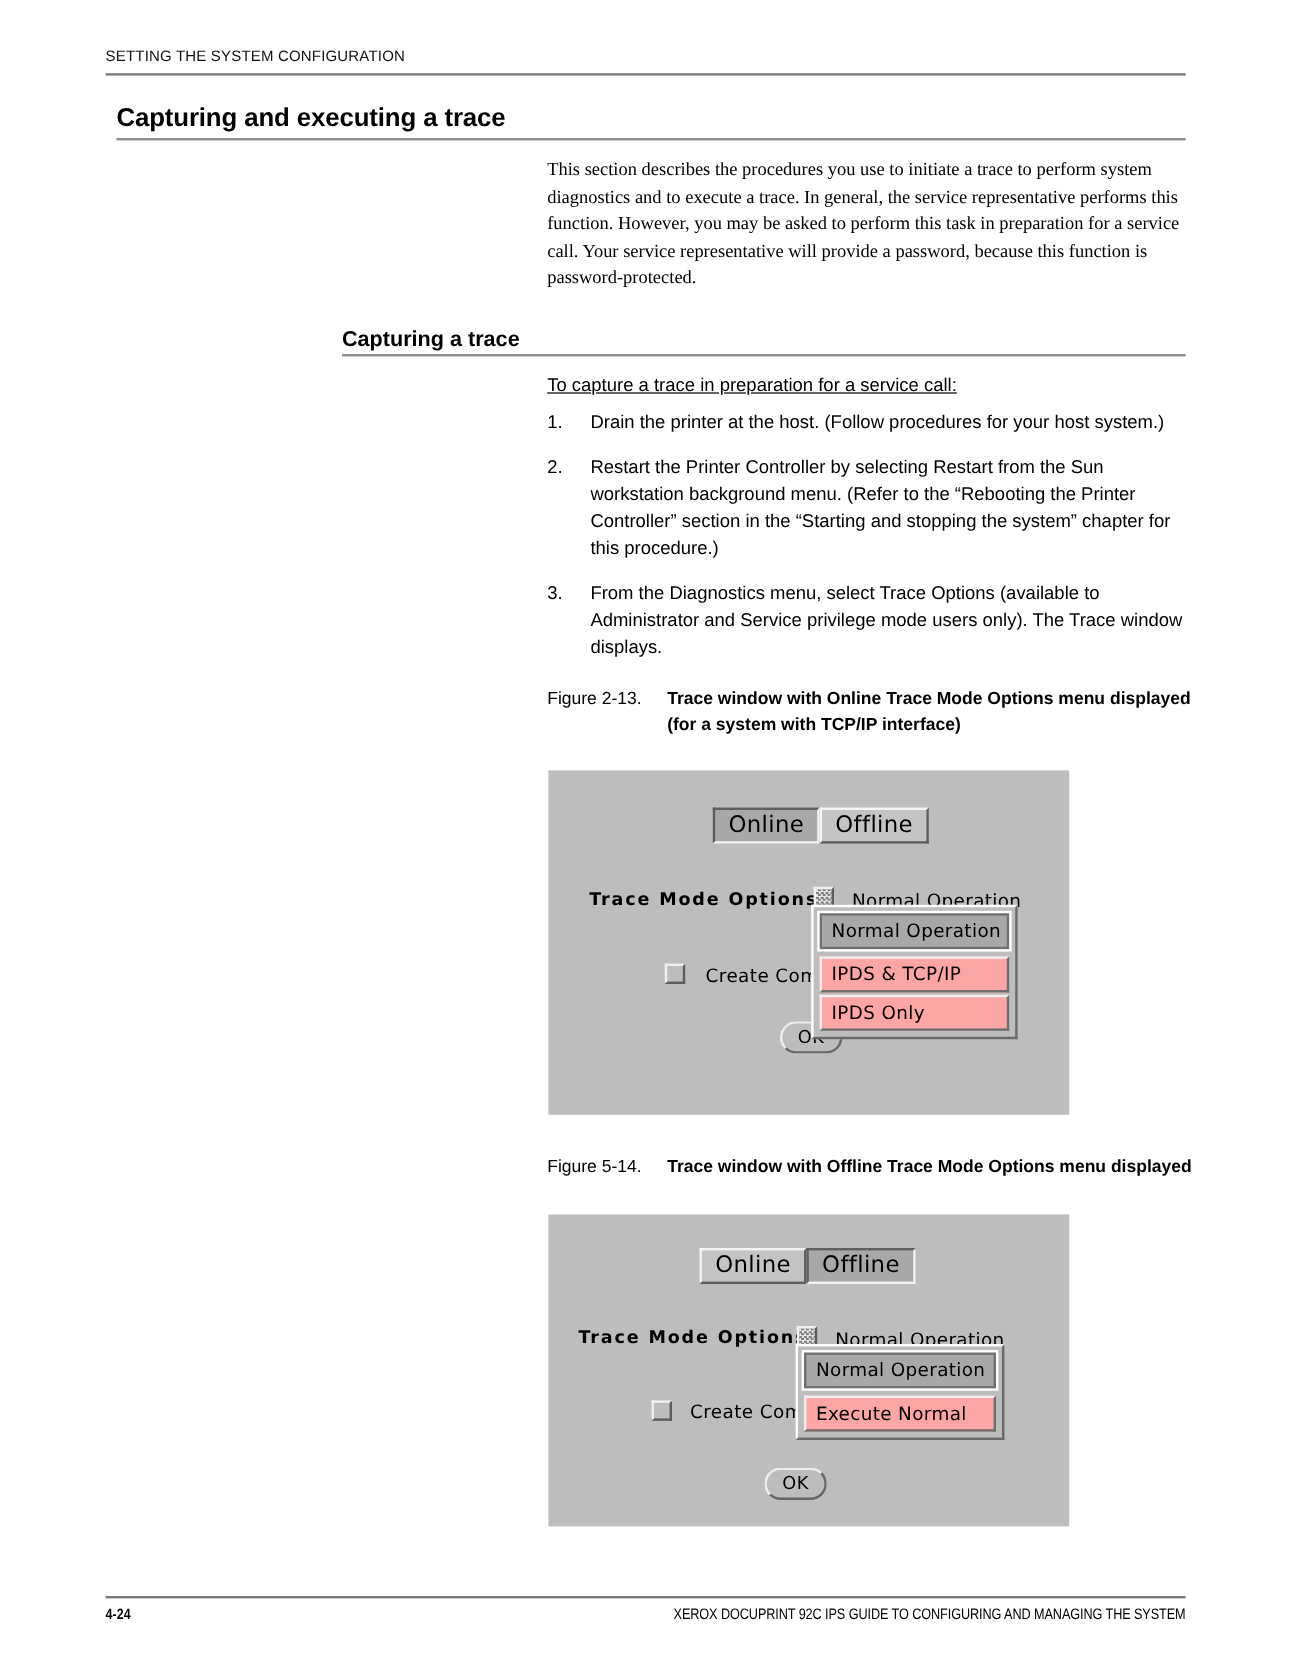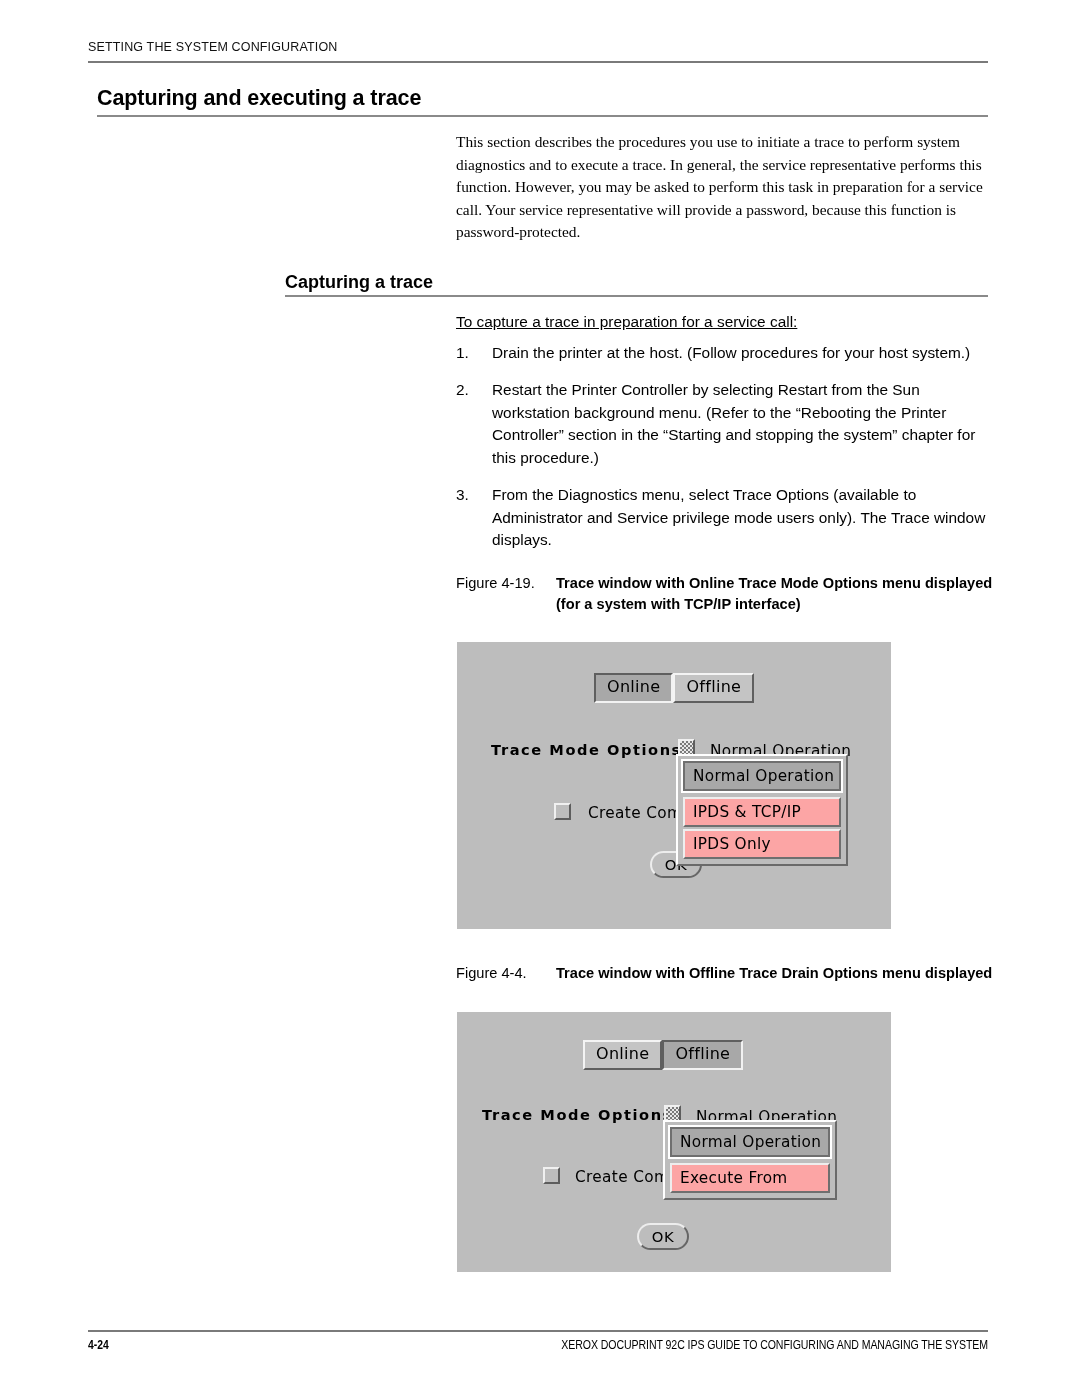--- a/index.html
+++ b/index.html
@@ -124,21 +124,21 @@
     background: #bdbdbd;
     font-family: "DejaVu Sans", sans-serif;
     color: #000;
   }
   .shot-13 { left: 457px; top: 642px; width: 434px; height: 287px; }
   .shot-14 { left: 457px; top: 1012px; width: 434px; height: 260px; }
 
   
   .onoff { position: absolute; display: flex; }
   .onoff .seg {
-    font-size: 16px;
+    font-size: 19px;
     letter-spacing: 0.3px;
     padding: 3px 11px 5px 11px;
     background: #bdbdbd;
     line-height: 1;
     display: flex;
     align-items: center;
     justify-content: center;
     height: 30px;
   }
   
@@ -312,21 +312,21 @@
       <div class="num-marker">2.</div>
       <div class="num-body">Restart the Printer Controller by selecting Restart from the Sun workstation background menu. (Refer to the “Rebooting the Printer Controller” section in the “Starting and stopping the system” chapter for this procedure.)</div>
     </div>
     <div class="num-item">
       <div class="num-marker">3.</div>
       <div class="num-body">From the Diagnostics menu, select Trace Options (available to Administrator and Service privilege mode users only). The Trace window displays.</div>
     </div>
   </div>
 
   <div class="fig-caption cap-13">
-    <div class="fig-num">Figure 4-19.</div>
+    <div class="fig-num">Figure 2-13.</div>
     <div class="fig-title">Trace window with Online Trace Mode Options menu displayed (for a system with TCP/IP interface)</div>
   </div>
 
   <div class="shot shot-13">
 
     <div class="onoff" style="left:137px; top:31px;">
       <div class="seg sel">Online</div>
       <div class="seg unsel">Offline</div>
     </div>
 
@@ -340,41 +340,41 @@
     <div class="ok-btn" style="left:193px; top:209px;">OK</div>
 
     <div class="popup" style="left:219px; top:112px; width:172px;">
       <div class="popup-item active">Normal Operation</div>
       <div class="popup-item">IPDS &amp; TCP/IP</div>
       <div class="popup-item">IPDS Only</div>
     </div>
   </div>
 
   <div class="fig-caption cap-14">
-    <div class="fig-num">Figure 4-4.</div>
-    <div class="fig-title">Trace window with Offline Trace Drain Options menu displayed</div>
+    <div class="fig-num">Figure 5-14.</div>
+    <div class="fig-title">Trace window with Offline Trace Mode Options menu displayed</div>
   </div>
 
   <div class="shot shot-14">
 
     <div class="onoff" style="left:126px; top:28px;">
       <div class="seg unsel">Online</div>
       <div class="seg sel">Offline</div>
     </div>
 
     <div class="tmo-label" style="left:25px; top:94px;">Trace Mode Options</div>
     <div class="menu-glyph" style="left:207px; top:93px;"></div>
     <div class="tmo-value" style="left:239px; top:96px;">Normal Operation</div>
 
     <div class="mcheck" style="left:86px; top:155px;"></div>
     <div class="mcheck-label" style="left:118px; top:156px;">Create Com</div>
 
     <div class="popup" style="left:206px; top:108px; width:174px;">
       <div class="popup-item active">Normal Operation</div>
-      <div class="popup-item">Execute From</div>
+      <div class="popup-item">Execute Normal</div>
     </div>
 
     <div class="ok-btn" style="left:180px; top:211px;">OK</div>
   </div>
 
   <div class="footer-rule"></div>
   <div class="footer-page">4-24</div>
   <div class="footer-title">XEROX DOCUPRINT 92C IPS GUIDE TO CONFIGURING AND MANAGING THE SYSTEM</div>
 
 </div>

